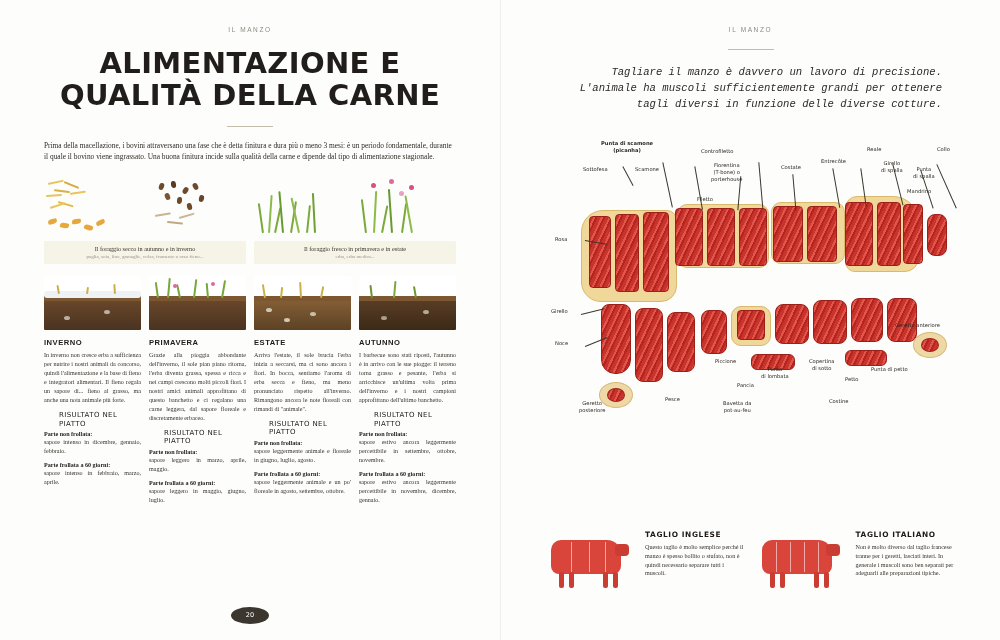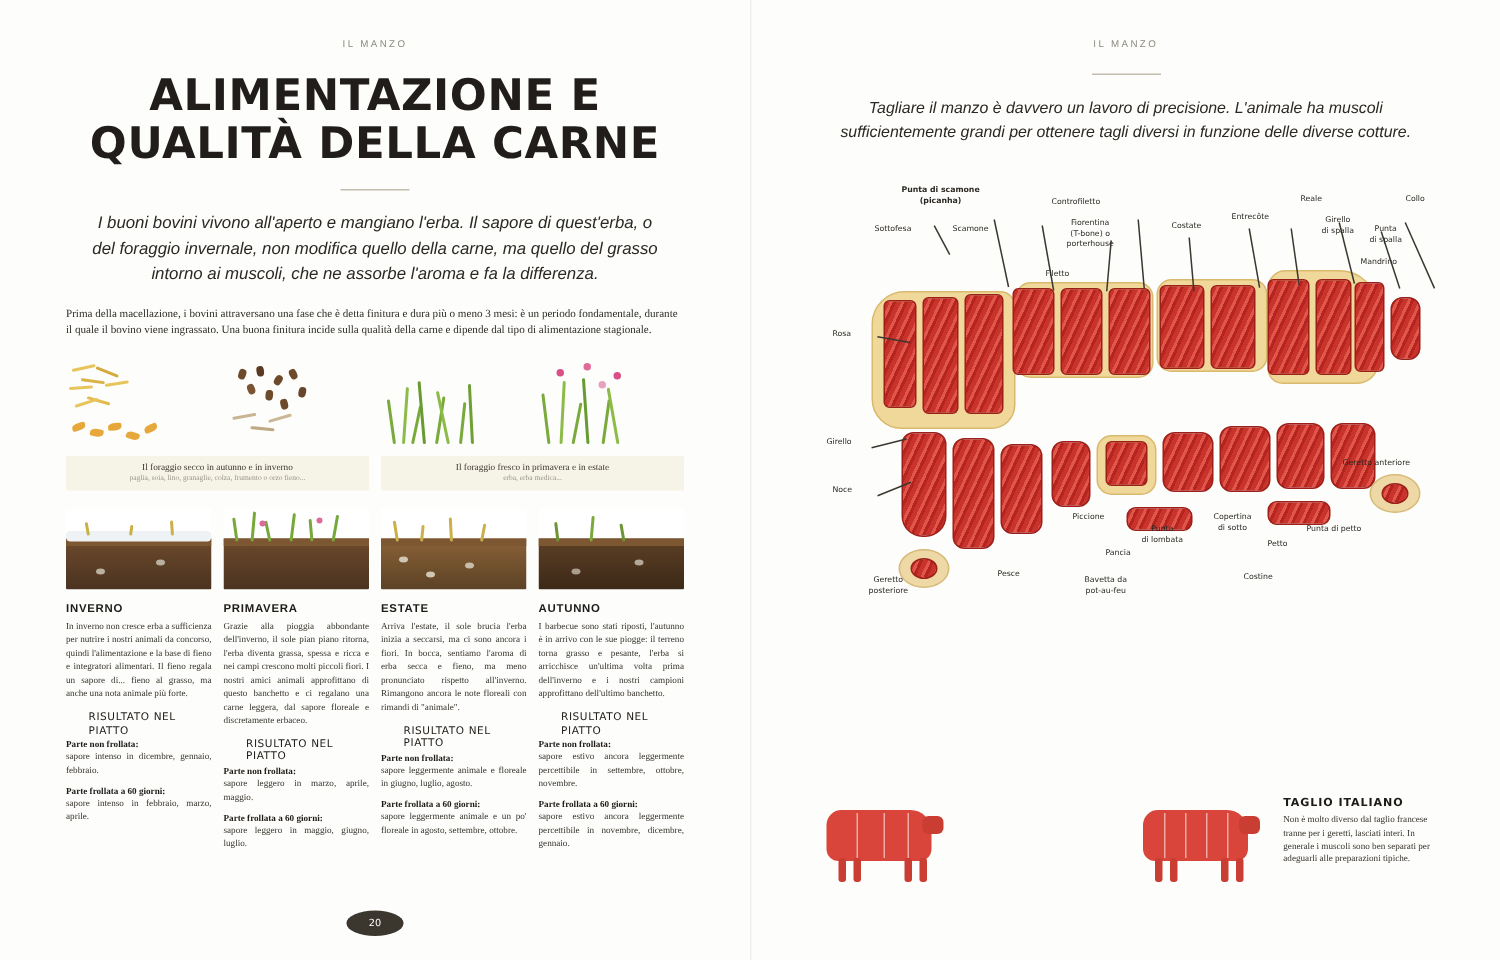--- a/index.html
+++ b/index.html
@@ -54,22 +54,22 @@
   .rule.dots {
     position: relative; height: 5px; background: transparent;
   }
   .rule.dots:before {
     content: "";
     position: absolute; left: 0; right: 0; top: 2px;
     height: 1px; background: #c3bdae;
   }
 
   .lede {
-    text-align: center;
-    font-family: Liberation Sans, sans-serif;
+    text-align: right;
+    font-family: Liberation Mono, monospace;
     font-style: italic;
     font-size: 11.2px;
     line-height: 1.52;
     color: #2c2924;
     margin: 0 14px;
   }
   .lede.small { font-size: 10.6px; }
 
   .intro {
     font-family: "Liberation Serif", serif;
@@ -341,21 +341,20 @@
 <div class="spread">
 
   <div class="page page-left">
 
     <div class="running-head">IL MANZO</div>
 
     <h1 class="title">ALIMENTAZIONE E QUALITÀ DELLA CARNE</h1>
 
     <div class="rule dots"></div>
 
-    <p class="lede">I buoni bovini vivono all'aperto e mangiano l'erba. Il sapore di quest'erba, o del foraggio invernale, non modifica quello della carne, ma quello del grasso intorno ai muscoli, che ne assorbe l'aroma e fa la differenza.</p>
 
     <p class="intro">Prima della macellazione, i bovini attraversano una fase che è detta finitura e dura più o meno 3 mesi: è un periodo fondamentale, durante il quale il bovino viene ingrassato. Una buona finitura incide sulla qualità della carne e dipende dal tipo di alimentazione stagionale.</p>
 
     <div class="forage-row">
       <div class="forage-cell">
         <div class="hay-blade" style="left:4px;  top:6px;  transform:rotate(-12deg);"></div>
         <div class="hay-blade" style="left:10px; top:12px; transform:rotate(8deg); background:#d9b245;"></div>
         <div class="hay-blade" style="left:2px;  top:18px; transform:rotate(-4deg);"></div>
         <div class="hay-blade" style="left:14px; top:24px; transform:rotate(16deg); background:#e2bb4e;"></div>
         <div class="hay-blade" style="left:6px;  top:30px; transform:rotate(-18deg);"></div>
@@ -612,20 +611,24 @@
             <div class="cow-body"></div>
             <div class="cow-stripe" style="left:26px; top:12px; height:30px;"></div>
             <div class="cow-stripe" style="left:44px; top:12px; height:30px;"></div>
             <div class="cow-stripe" style="left:60px; top:12px; height:30px;"></div>
             <div class="cow-head" style="left:70px; top:14px;"></div>
             <div class="cow-leg" style="left:14px; top:42px;"></div>
             <div class="cow-leg" style="left:24px; top:42px;"></div>
             <div class="cow-leg" style="left:58px; top:42px;"></div>
             <div class="cow-leg" style="left:68px; top:42px;"></div>
           </div>
+        </div>
+        <div class="txt">
+          <h4>TAGLIO INGLESE</h4>
+          <p>Questo taglio è molto semplice perché il manzo è spesso bollito o stufato, non è quindi necessario separare tutti i muscoli.</p>
         </div>
       </div>
 
       <div class="card">
         <div class="art">
           <div class="cow">
             <div class="cow-body"></div>
             <div class="cow-stripe" style="left:20px; top:12px; height:30px;"></div>
             <div class="cow-stripe" style="left:34px; top:12px; height:30px;"></div>
             <div class="cow-stripe" style="left:48px; top:12px; height:30px;"></div>

